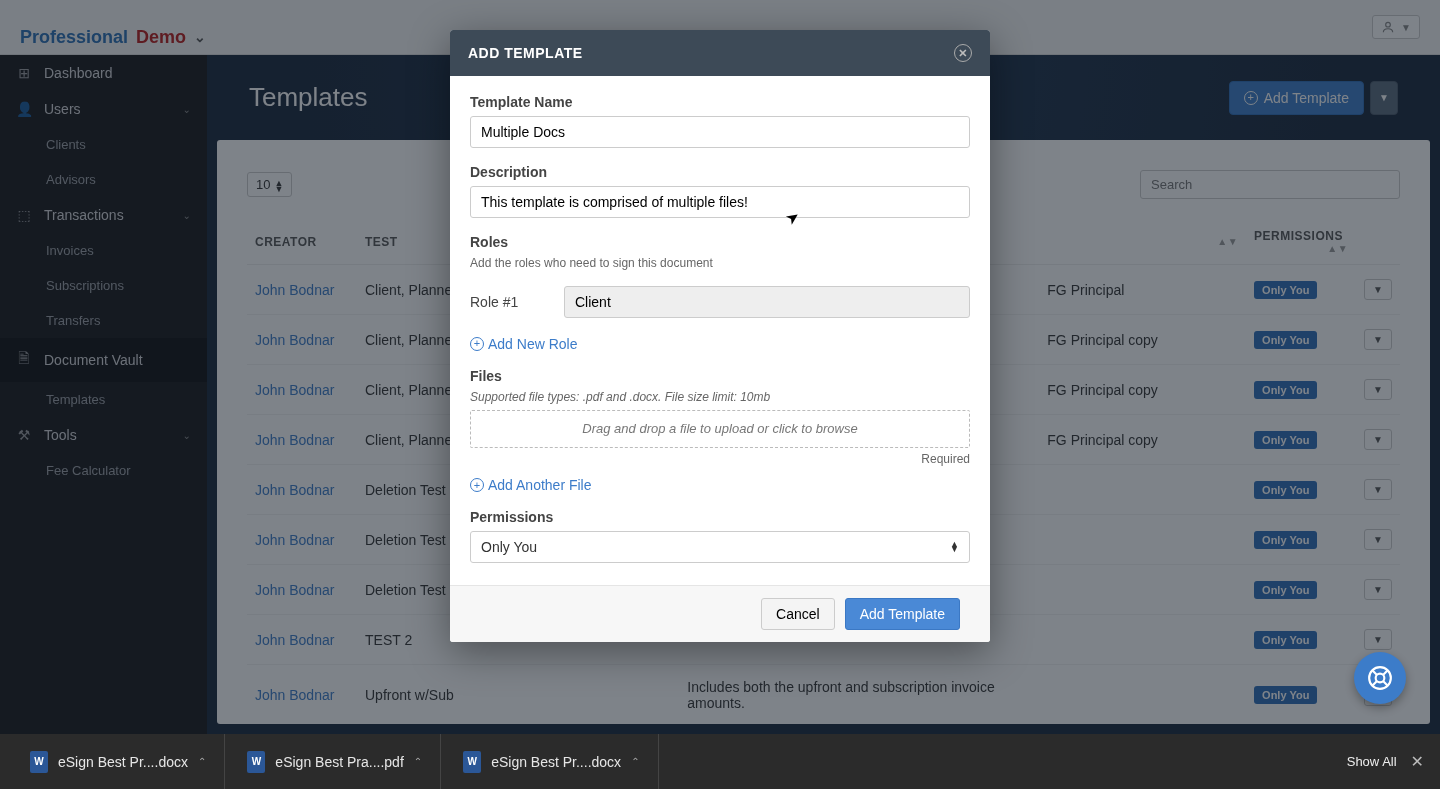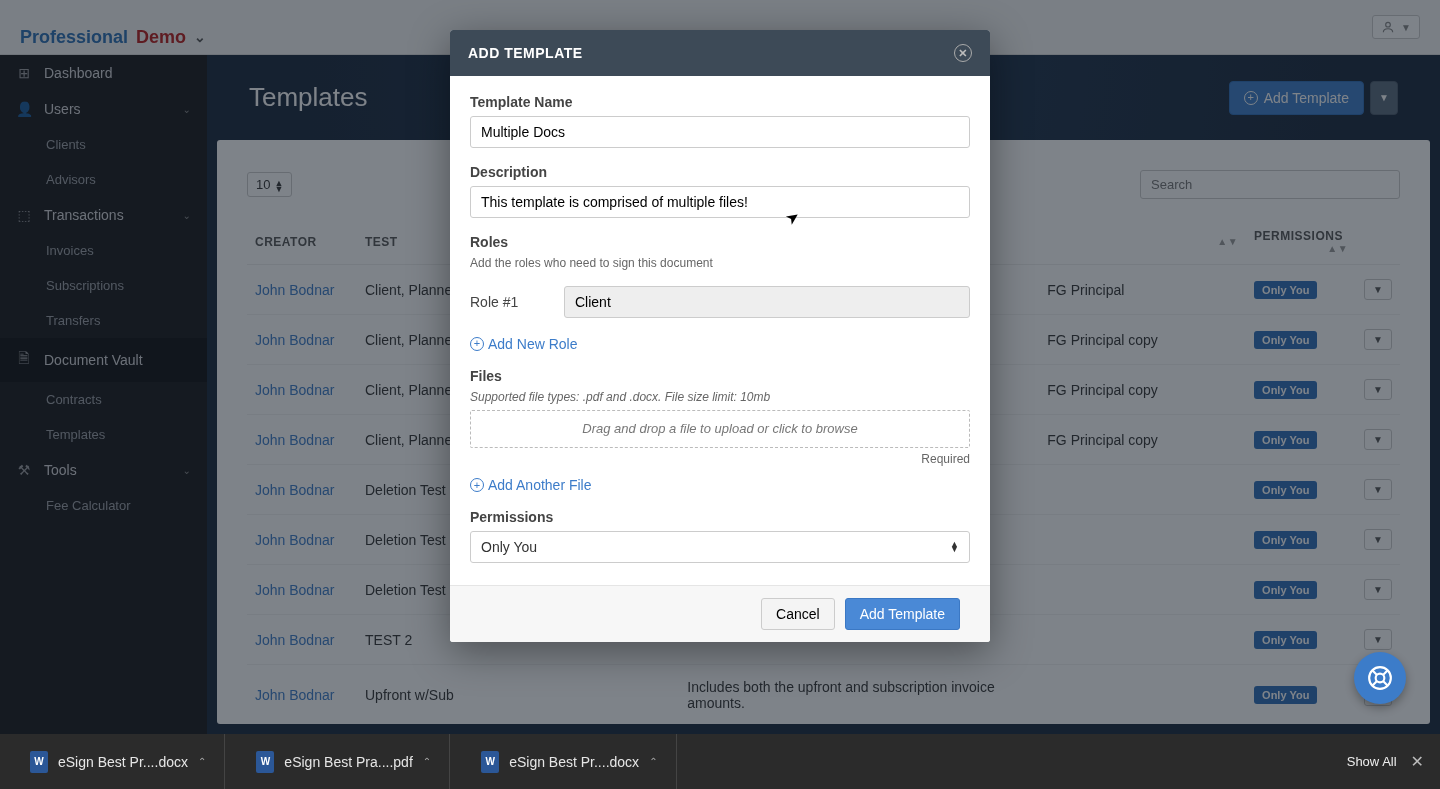--- a/index.html
+++ b/index.html
@@ -61,21 +61,21 @@
 .link-action { color: #3c7cc9; font-size: 14px; cursor: pointer; display: inline-flex; align-items: center; gap: 4px; }
 .link-action .plus { border: 1.5px solid #3c7cc9; border-radius: 50%; width: 14px; height: 14px; display: inline-flex; align-items: center; justify-content: center; font-size: 11px; line-height: 1; }
 .dropzone { border: 1px dashed #bbb; border-radius: 2px; height: 38px; display: flex; align-items: center; justify-content: center; color: #777; font-style: italic; font-size: 13px; cursor: pointer; }
 .required { text-align: right; font-size: 12px; color: #666; margin-top: 4px; }
 .select { width: 100%; border: 1px solid #ccc; border-radius: 3px; padding: 7px 10px; font-size: 14px; display: flex; justify-content: space-between; align-items: center; cursor: pointer; }
 .modal-foot { background: #f7f7f7; padding: 12px 30px; display: flex; justify-content: flex-end; gap: 10px; border-top: 1px solid #e5e5e5; }
 .btn-sec { background: #f4f4f4; border: 1px solid #ccc; border-radius: 3px; padding: 7px 14px; font-size: 14px; cursor: pointer; }
 .btn-pri { background: #4a89d6; color: #fff; border: 1px solid #3b78c4; border-radius: 3px; padding: 7px 14px; font-size: 14px; cursor: pointer; }
 
 
-.dlbar { position: absolute; bottom: 0; left: 0; right: 0; height: 55px; background: #2b2b2b; display: flex; align-items: center; padding: 0 0 0 12px; gap: 13px; color: #e6e6e6; }
+.dlbar { position: absolute; bottom: 0; left: 0; right: 0; height: 55px; background: #2b2b2b; display: flex; align-items: center; padding: 0 0 0 12px; gap: 4px; color: #e6e6e6; }
 .dlitem { display: flex; align-items: center; gap: 10px; padding: 0 18px; height: 100%; border-right: 1px solid #444; cursor: pointer; }
 .dlitem .fic { width: 18px; height: 22px; background: #2b5797; border-radius: 2px; position: relative; display: flex; align-items: center; justify-content: center; }
 .dlitem .fic::after { content: "W"; color: #fff; font-size: 10px; font-weight: bold; }
 .dlitem .up { font-size: 10px; color: #aaa; }
 .dl-right { margin-left: auto; display: flex; align-items: center; gap: 14px; padding-right: 16px; }
 .showall { font-size: 13px; cursor: pointer; color: #eee; }
 .dlclose { font-size: 16px; cursor: pointer; color: #bbb; }
 
 
 .help { position: absolute; right: 34px; bottom: 85px; width: 52px; height: 52px; border-radius: 50%; background: #3c7cc9; display: flex; align-items: center; justify-content: center; color: #fff; cursor: pointer; box-shadow: 0 4px 10px rgba(0,0,0,.3); }
@@ -130,23 +130,20 @@
       <span>Subscriptions</span>
     </div>
   <div class="side-item child">
       <span>Transfers</span>
     </div>
 
   <div class="side-item side-section">
     <span class="mi">🗎</span>
     <span>Document Vault</span>
   </div>
-  <div class="side-item child">
-      <span>Contracts</span>
-    </div>
   <div class="side-item child">
       <span>Templates</span>
     </div>
 
   <div class="side-item">
     <span class="mi">⚒</span>
     <span>Tools</span>
     <span class="chev">⌄</span>
   </div>
   <div class="side-item child">

